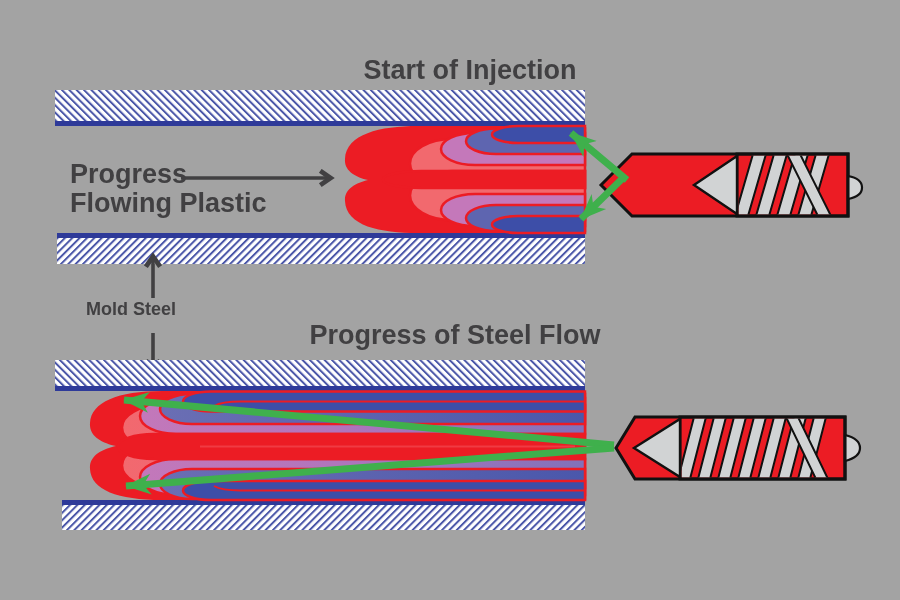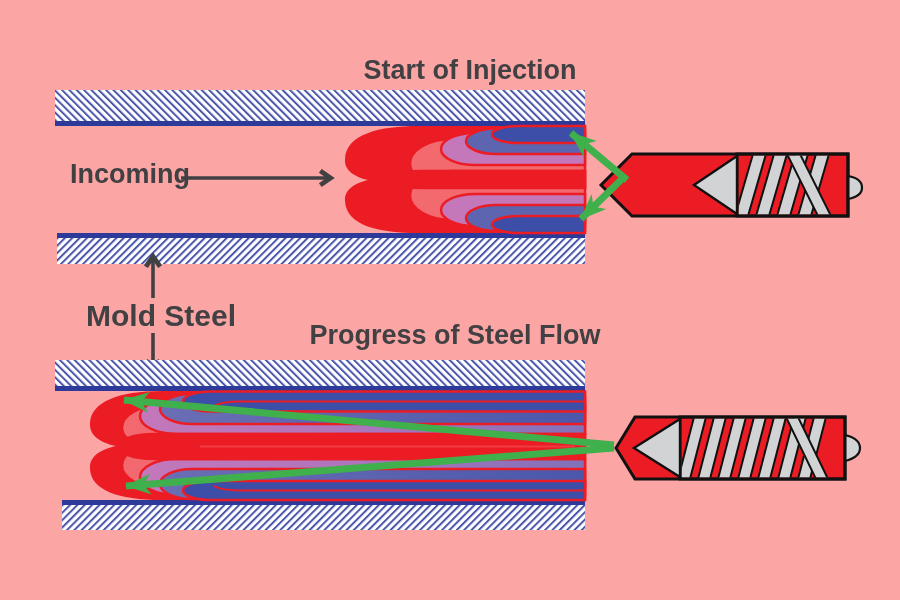--- a/index.html
+++ b/index.html
@@ -1,24 +1,24 @@
 <!DOCTYPE html>
 <html><head>
 <meta charset="utf-8">
 <style>
   html,body{margin:0;padding:0;background:#ffffff;}
-  #stage{position:relative;width:900px;height:600px;background:#fca5a5;overflow:hidden;
+  #stage{position:relative;width:900px;height:600px;background:#a3a3a3;overflow:hidden;
          font-family:"Liberation Sans","DejaVu Sans",sans-serif;}
   #diagram-svg{position:absolute;left:0;top:0;}
   .txt{position:absolute;color:#414042;font-weight:600;line-height:1.07;white-space:nowrap;}
   .title{font-size:27px;text-align:center;}
   #title-top{left:310px;top:56px;width:320px;}
   #title-bottom{left:295px;top:321px;width:320px;}
   #label-incoming{left:70px;top:160px;font-size:27px;}
-  #label-mold-steel{left:86px;top:300px;font-size:30px;}
+  #label-mold-steel{left:86px;top:300px;font-size:18px;}
 </style>
 </head>
 <body>
 
 <div id="stage">
 
 <svg id="diagram-svg" width="900" height="600" viewBox="0 0 900 600">
   <defs>
     <pattern id="pA" patternUnits="userSpaceOnUse" width="5.2" height="5.2" patternTransform="rotate(-45)">
       <rect width="5.2" height="5.2" fill="#ffffff"></rect>
@@ -159,17 +159,18 @@
       </g>
       <rect x="680" y="417" width="165" height="62" fill="none" stroke="#111" stroke-width="3"></rect>
       <polygon points="634,448 680,419 680,477" fill="#D1D3D4" stroke="#111" stroke-width="2.4"></polygon>
     </g>
   </g>
 </svg>
 
 <div id="title-top" class="txt title">Start of Injection</div>
 <div id="title-bottom" class="txt title">Progress of Steel Flow</div>
 <div id="label-incoming" class="txt">
-  <div>Incoming</div>
+  <div>Progress</div>
+  <div>Flowing Plastic</div>
 </div>
 <div id="label-mold-steel" class="txt">Mold Steel</div>
 
 </div>
 
 </body></html>

